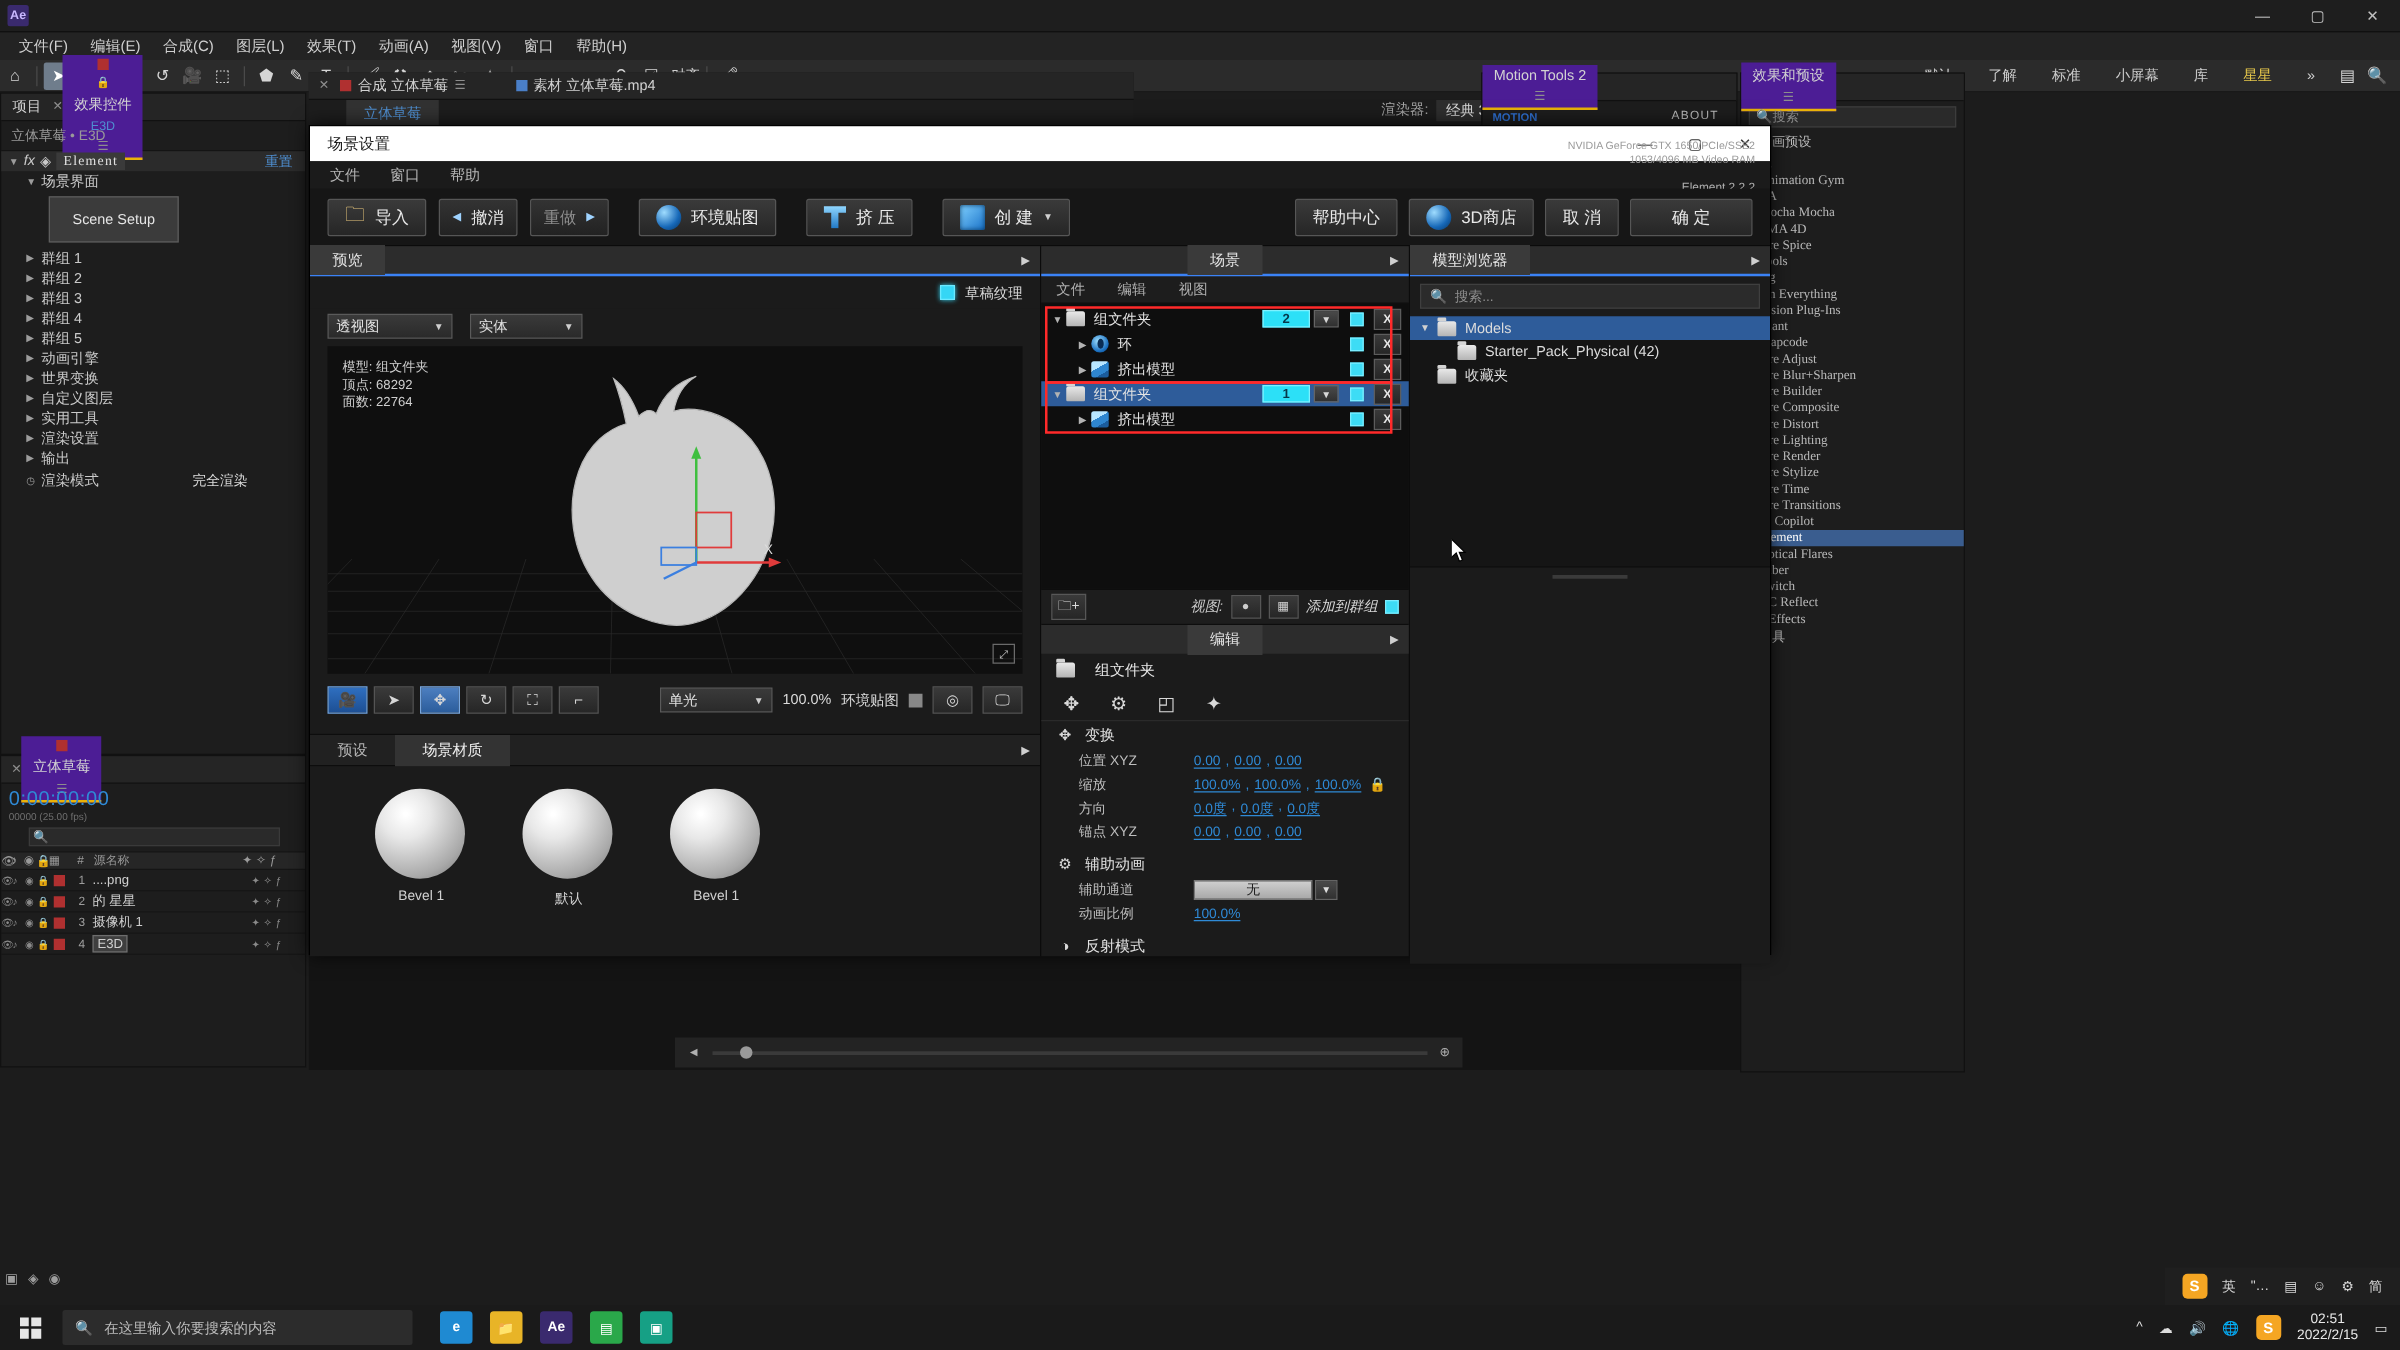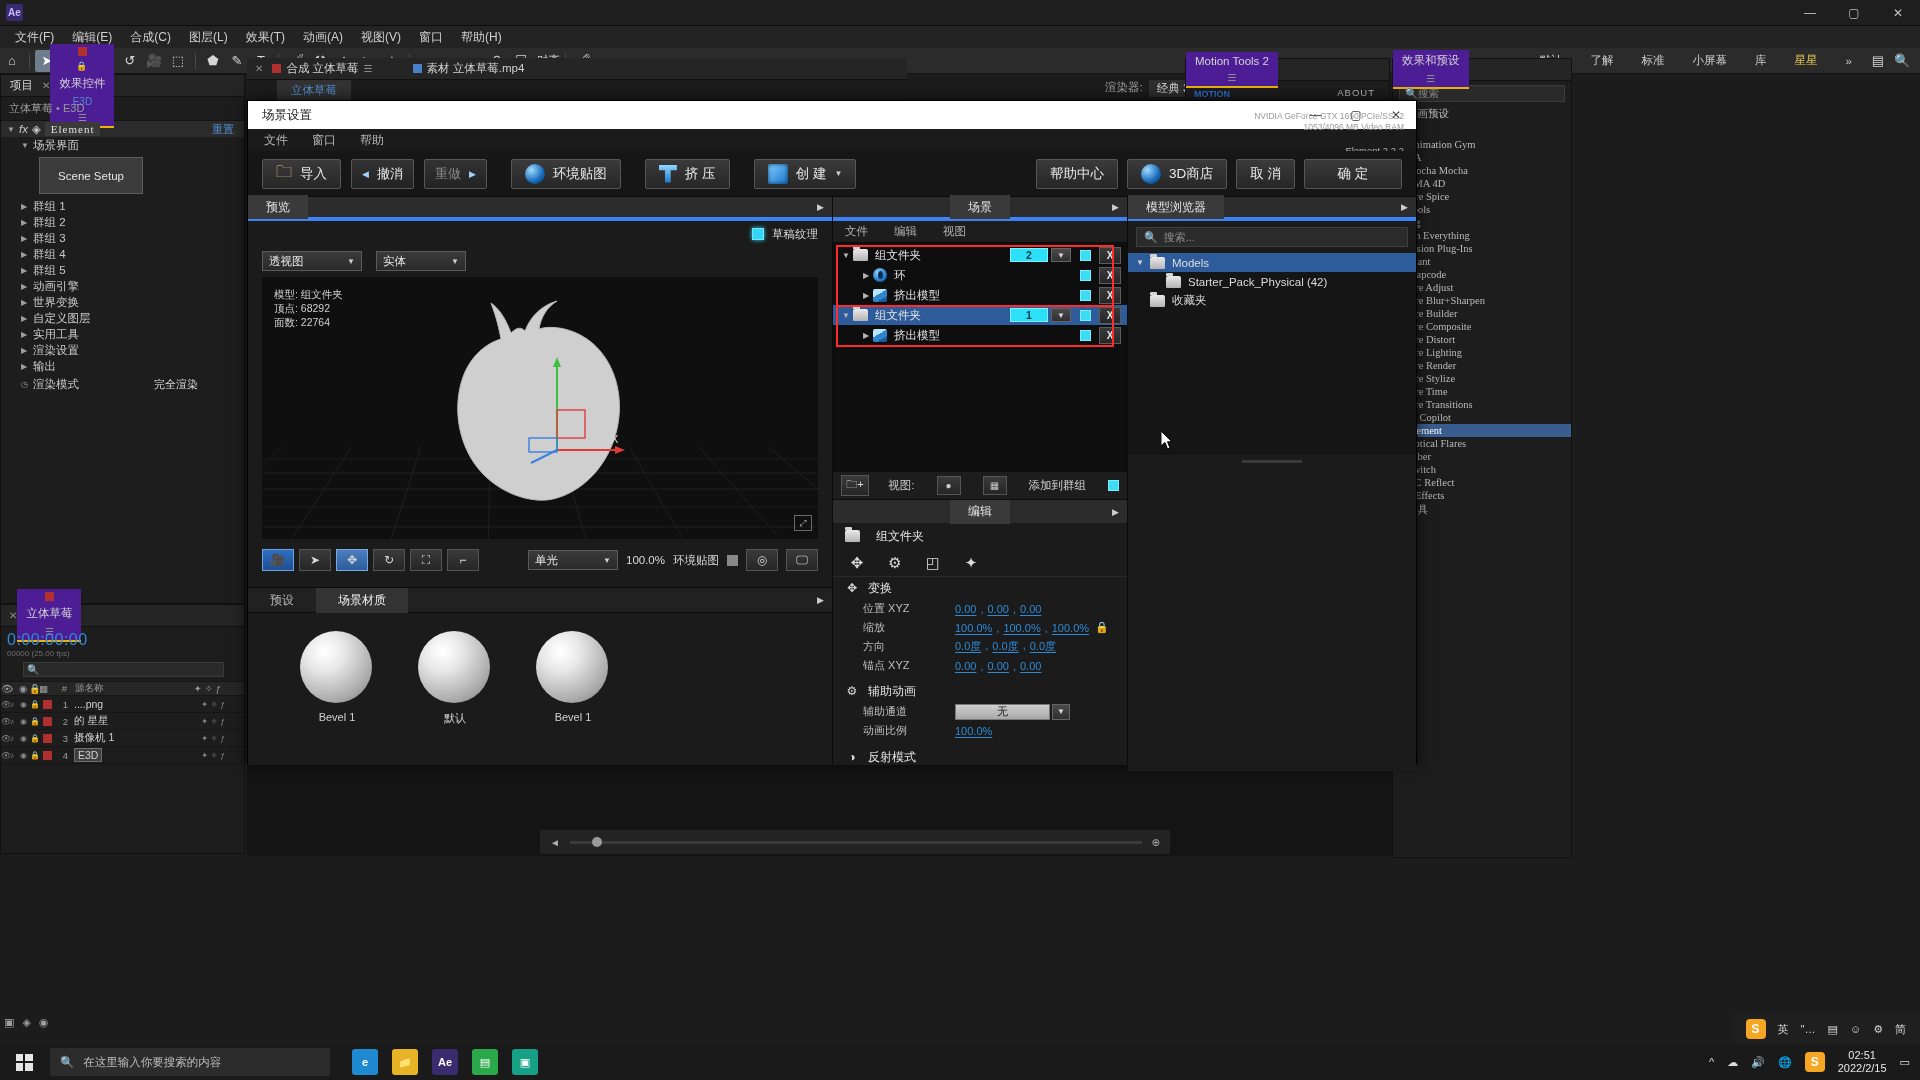--- a/index.html
+++ b/index.html
@@ -147,21 +147,21 @@
      clip-path:polygon(0 0,100% 0,100% 32%,66% 32%,66% 100%,34% 100%,34% 32%,0 32%); }
   #tb-right { margin-left:auto; display:flex; gap:9px; align-items:center; }
 
   
   #dlg-body { display:flex; height:568px; background:#1b1b1b; }
   #col-preview { width:585px; border-right:1px solid #0b0b0b; }
   #col-scene   { width:295px; border-right:1px solid #0b0b0b; }
   #col-models  { width:288px; }
 
   .sec-hdr { height:24px; background:#2c2c2c; display:flex; align-items:center;
-     border-bottom:4px solid #3b82f6; position:relative; }
+     border-bottom:2px solid #3b82f6; position:relative; }
   .sec-tab { font-size:12px; color:#e4e4e4; padding:3px 18px; background:#3a3a3a;
      display:flex; align-items:center; height:24px; }
   .sec-flyout { position:absolute; right:8px; color:#cfcfcf; font-size:9px; }
 
   
   #prev-strip { height:26px; background:#1b1b1b; display:flex; align-items:center;
      justify-content:flex-end; padding-right:14px; gap:8px; }
   .cyan-sq { width:12px; height:12px; background:#35d6f5; border:1px solid #6be9ff;
      box-shadow:0 0 4px #35d6f5; }
   #prev-selects { height:28px; display:flex; align-items:center; gap:14px; padding-left:14px; }
@@ -232,21 +232,21 @@
   .xbtn { width:22px; height:17px; background:linear-gradient(#3a3a3a,#262626);
      border:1px solid #5c5c5c; display:flex; align-items:center; justify-content:center;
      font-size:10px; font-weight:bold; color:#e6e6e6; margin-right:6px; }
   .redbox { position:absolute; border:2px solid #ff2a2a; pointer-events:none; }
 
   #scene-bottom { height:28px; background:#1d1d1d; display:flex; align-items:center;
      padding:0 8px; gap:8px; border-top:1px solid #0d0d0d; }
   .folder-plus { width:28px; height:21px; background:linear-gradient(#3a3a3a,#262626);
      border:1px solid #575757; display:flex; align-items:center; justify-content:center;
      color:#ddd; font-size:11px; }
-  #sb-right { margin-left:auto; display:flex; align-items:center; gap:22px; font-size:11.5px; }
+  #sb-right { margin-left:auto; display:flex; align-items:center; gap:6px; font-size:11.5px;font-style:italic; }
   .vbtn { width:24px; height:19px; background:linear-gradient(#3a3a3a,#262626);
      border:1px solid #565656; display:flex; align-items:center; justify-content:center;
      color:#ccc; font-size:10px; }
   .addgrp { font-size:11.5px; color:#d8d8d8; }
 
   
   #edit-hdr { height:24px; background:#2c2c2c; display:flex; align-items:center;
      position:relative; border-top:1px solid #0d0d0d; }
   #edit-obj { height:26px; display:flex; align-items:center; gap:9px; padding-left:12px;
      font-size:12px; color:#e8e8e8; }

